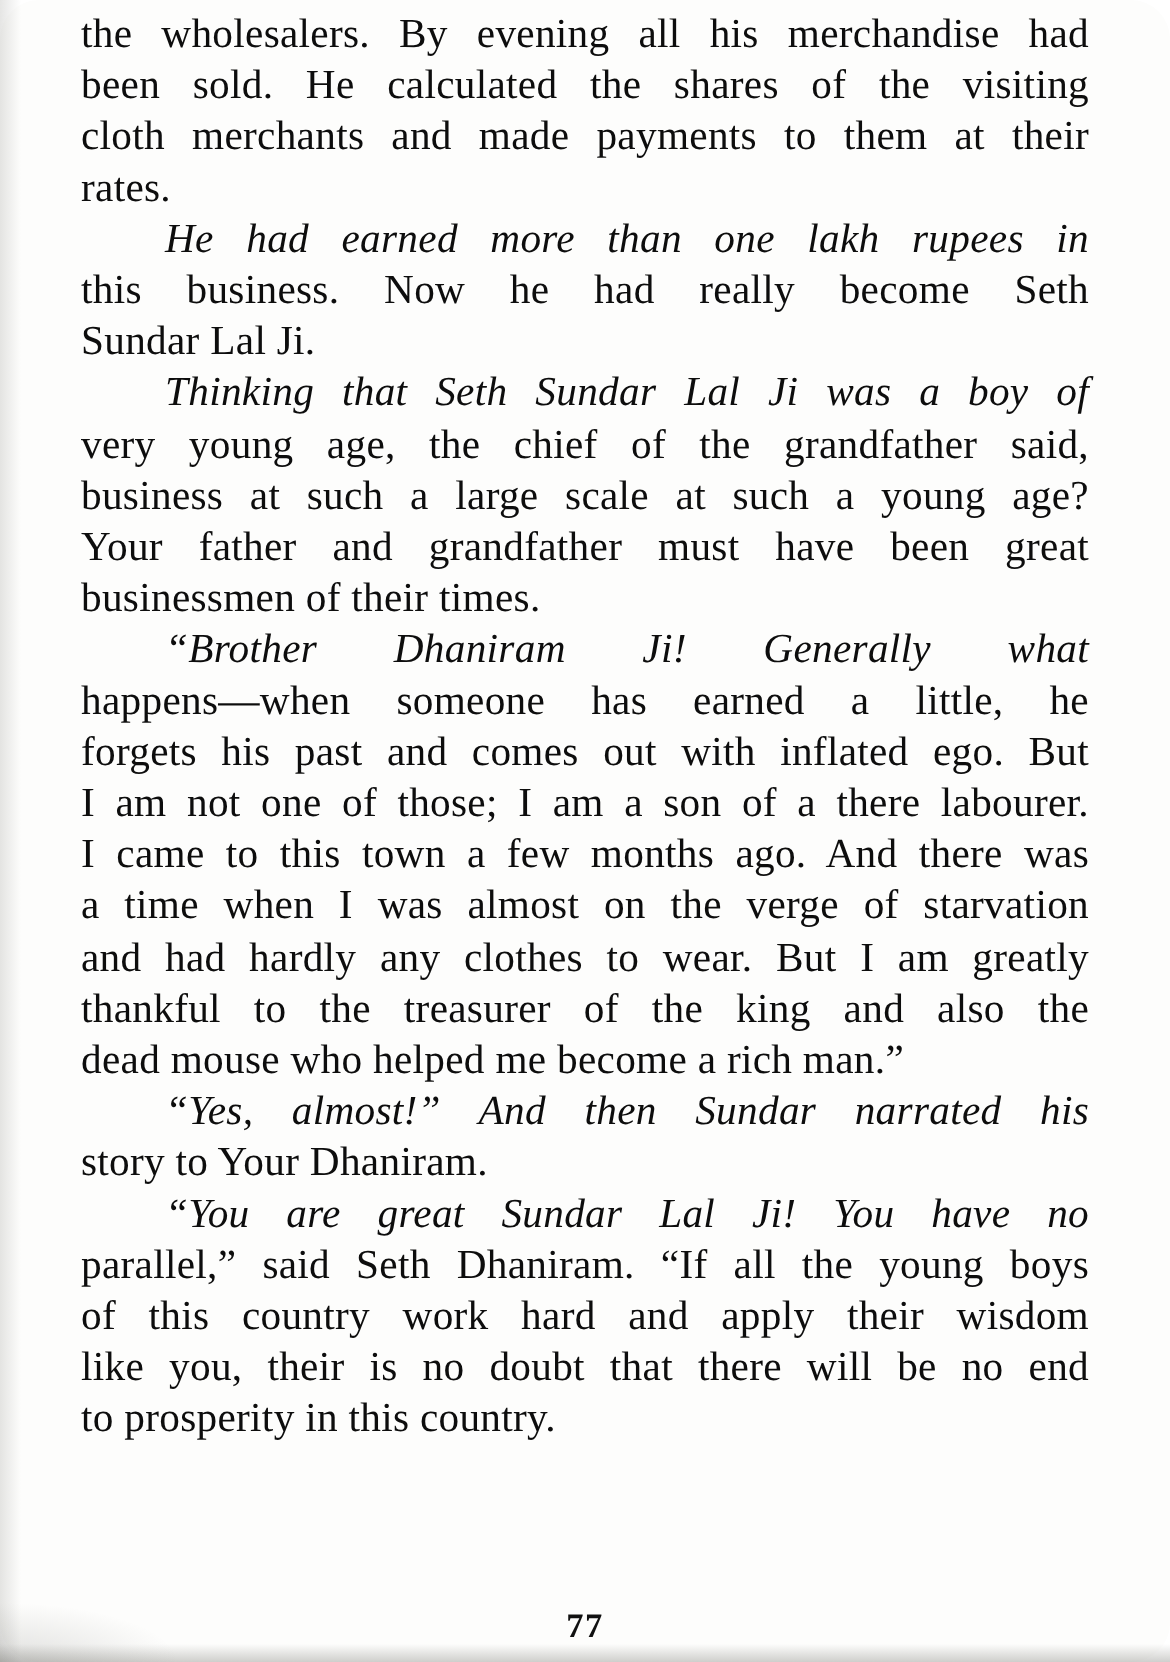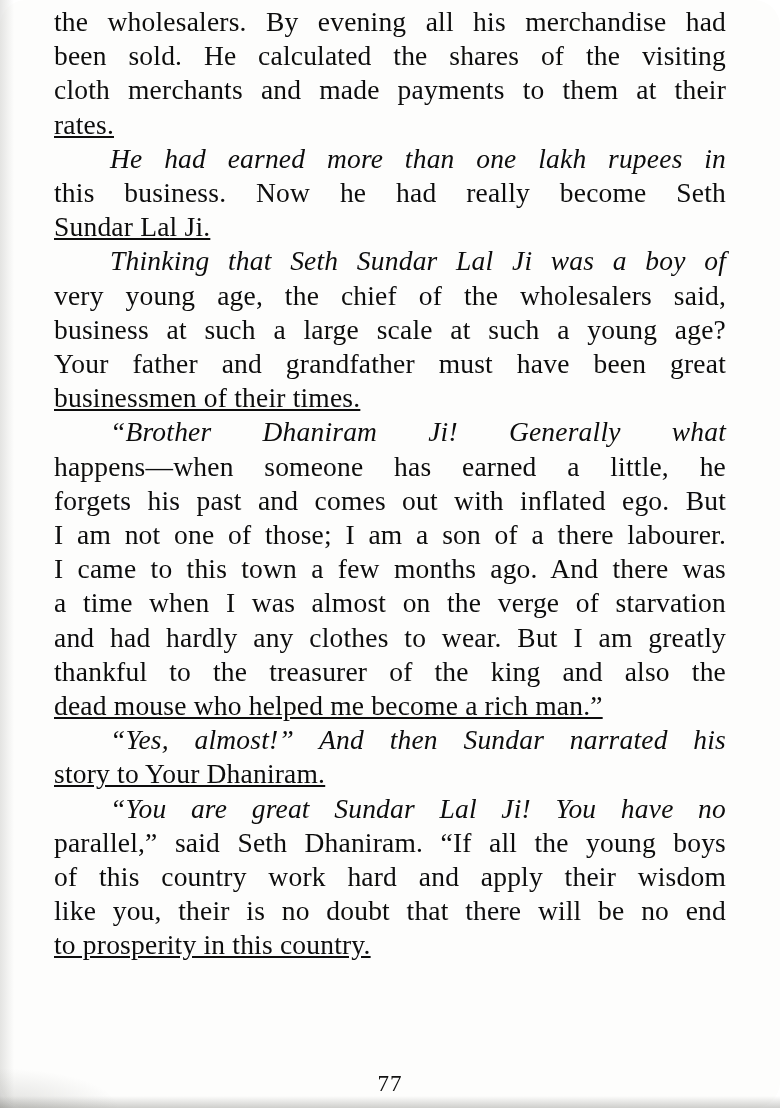--- a/index.html
+++ b/index.html
@@ -29,35 +29,34 @@
   .line {
     font-size: 27.5px;
     line-height: 34.2px;
     letter-spacing: 0.2px;
     text-align: justify;
     text-align-last: justify;
     -moz-text-align-last: justify;
   }
   .line.last {
     text-align-last: left;
-    text-decoration: underline;
     -moz-text-align-last: left;
   }
   .line.indent {
     text-indent: 56px;
     font-style: italic;
   }
   .page-number {
     position: absolute;
     left: 0;
     right: 0;
     top: 1071px;
     text-align: center;
     font-size: 23px;
-    font-weight: 400;
+    font-weight: 700;
     letter-spacing: 1px;
     color: #111;
   }
   .edge-shadow-left {
     position: absolute;
     left: 0; top: 0; bottom: 0;
     width: 14px;
     background: linear-gradient(to right, rgba(95,95,88,0.16), rgba(0,0,0,0));
     pointer-events: none;
   }
@@ -91,21 +90,21 @@
     </div>
 
     <div class="para">
       <div class="line indent">He had earned more than one lakh rupees in</div>
       <div class="line">this business. Now he had really become Seth</div>
       <div class="line last">Sundar Lal Ji.</div>
     </div>
 
     <div class="para">
       <div class="line indent">Thinking that Seth Sundar Lal Ji was a boy of</div>
-      <div class="line">very young age, the chief of the wholesalers said,</div>
+      <div class="line">very young age, the chief of the grandfather said,</div>
       <div class="line">business at such a large scale at such a young age?</div>
       <div class="line">Your father and grandfather must have been great</div>
       <div class="line last">businessmen of their times.</div>
     </div>
 
     <div class="para">
       <div class="line indent">“Brother Dhaniram Ji! Generally what</div>
       <div class="line">happens—when someone has earned a little, he</div>
       <div class="line">forgets his past and comes out with inflated ego. But</div>
       <div class="line">I am not one of those; I am a son of a there labourer.</div>

